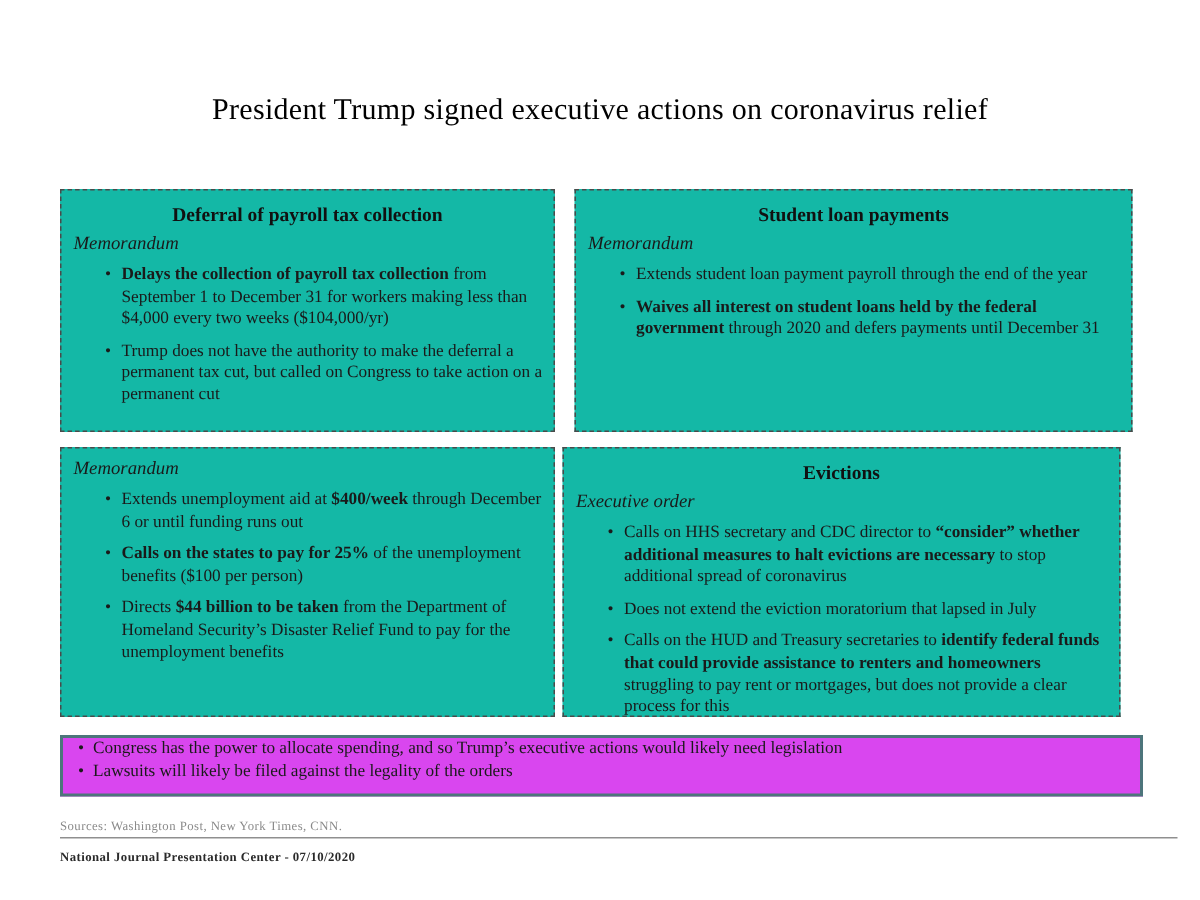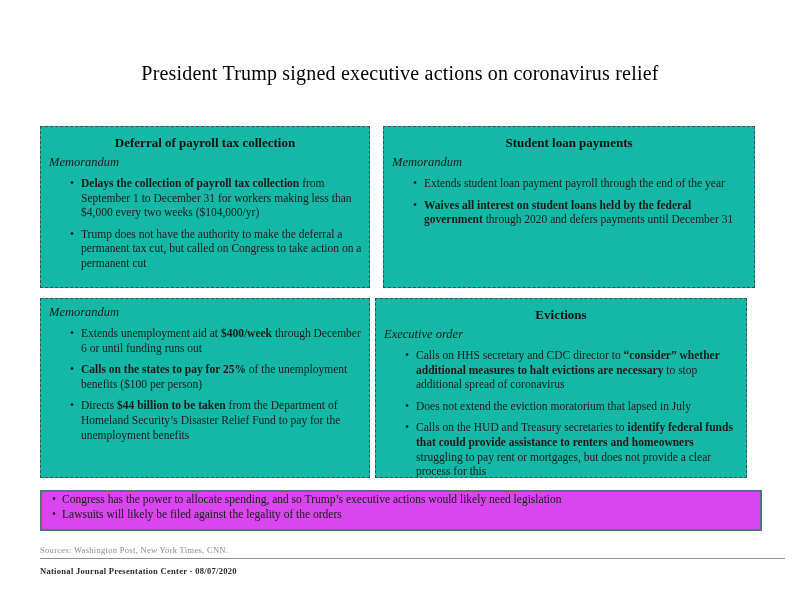--- a/index.html
+++ b/index.html
@@ -105,15 +105,15 @@
 
   <aside class="note" style="border-color: rgb(77, 117, 123);">
     <ul class="bullets">
         <li><span>Congress has the power to allocate spending, and so Trump’s executive actions would likely need legislation</span></li>
         <li><span>Lawsuits will likely be filed against the legality of the orders</span></li>
       </ul>
   </aside>
 
   <p class="sources">Sources: Washington Post, New York Times, CNN.</p>
   <div class="rule"></div>
-  <p class="credit">National Journal Presentation Center - 08/07/2020</p>
+  <p class="credit">National Journal Presentation Center - 07/10/2020</p>
 
 </div>
 
 </body></html>

